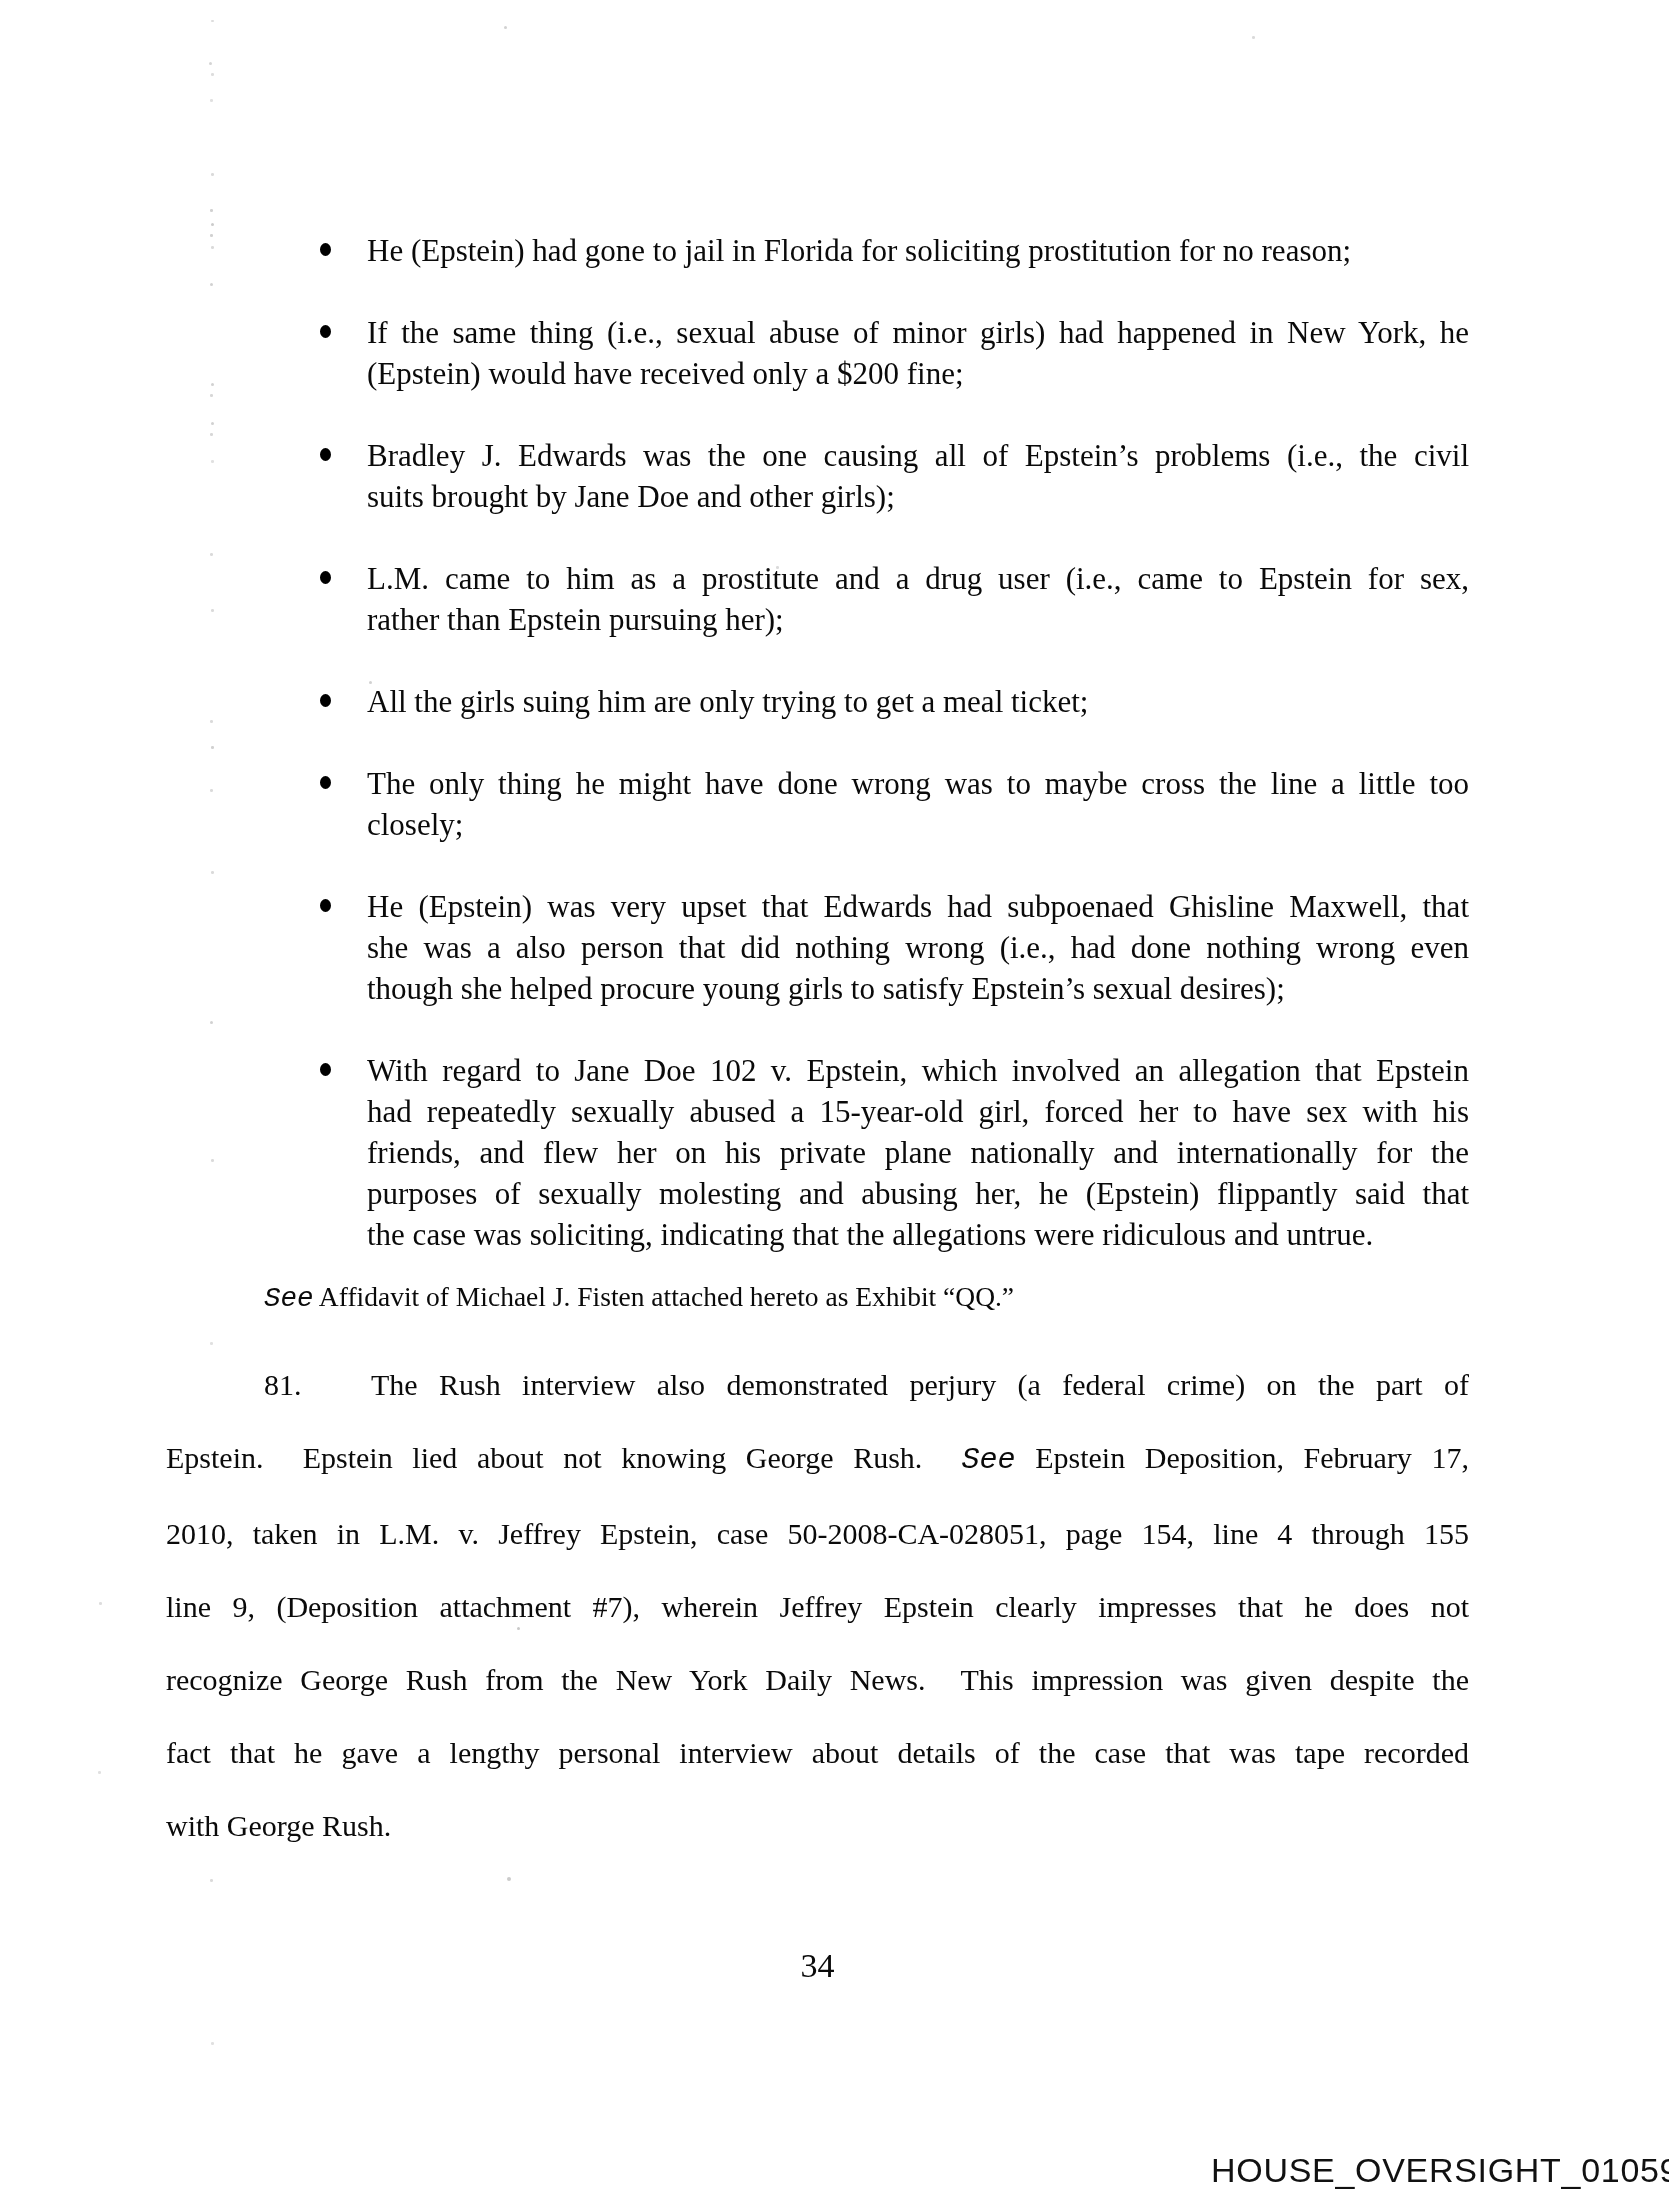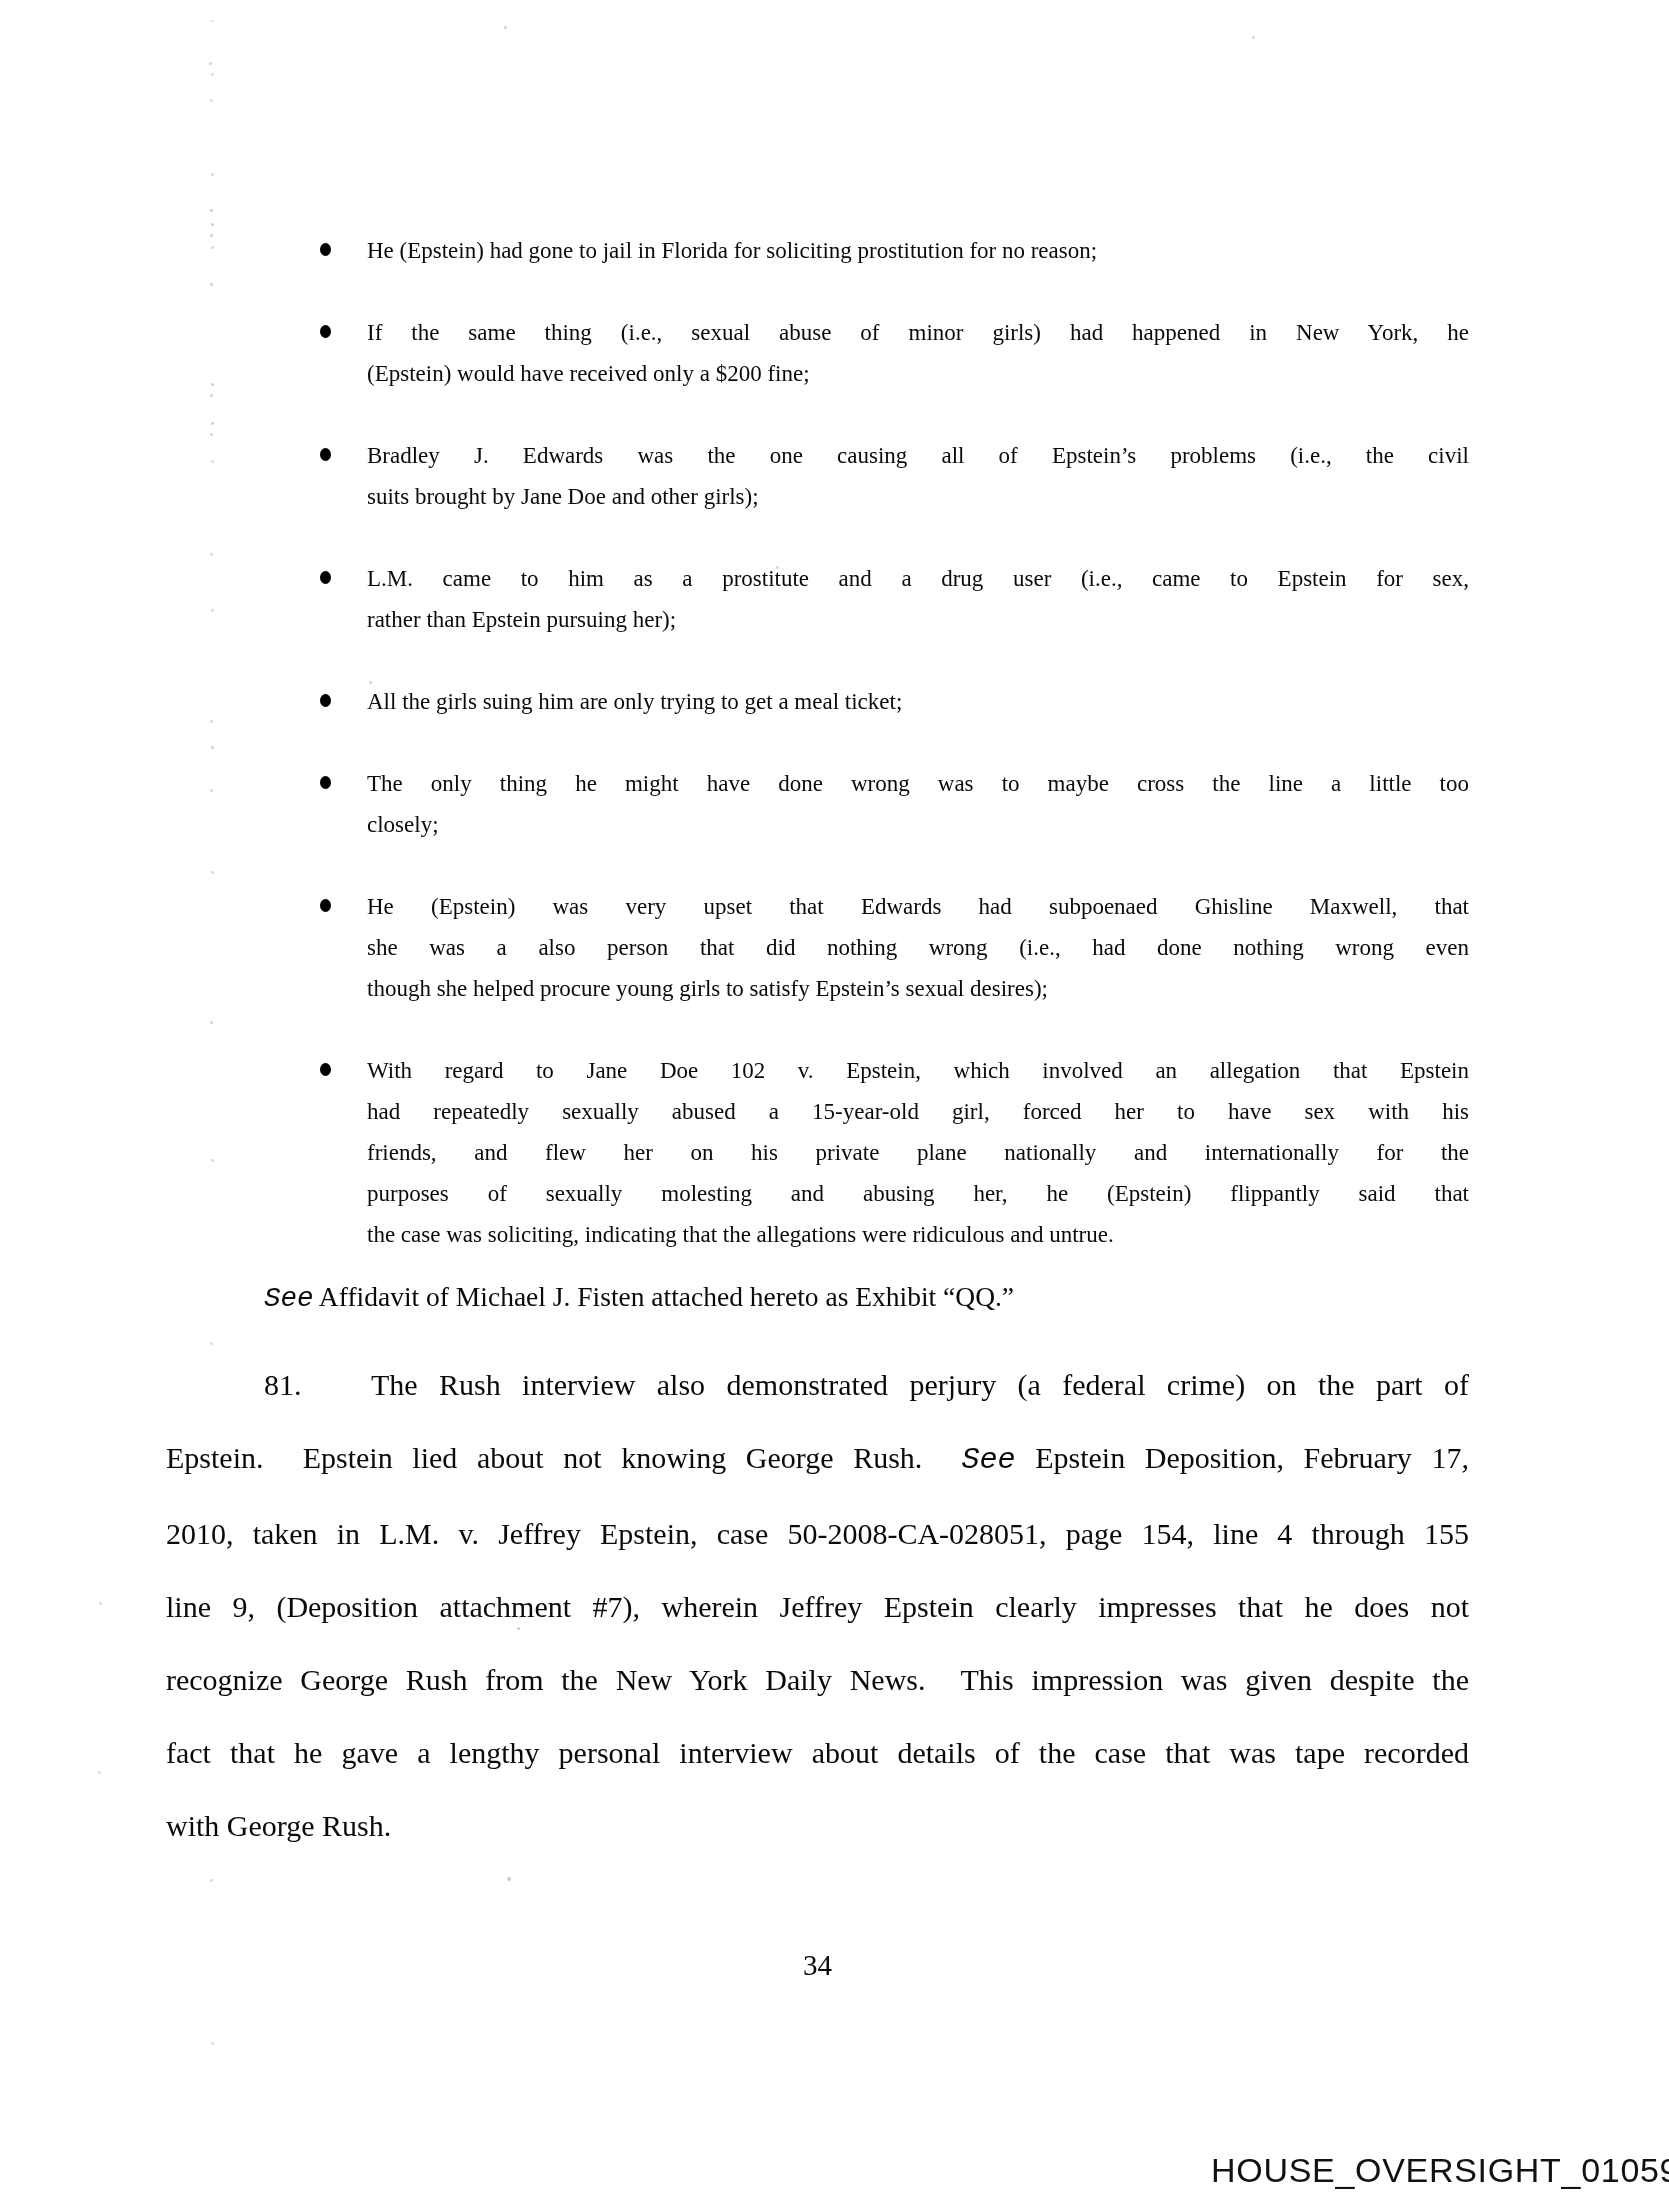--- a/index.html
+++ b/index.html
@@ -14,21 +14,21 @@
     height:2205px;
     background:#ffffff;
     color:#0a0a0a;
     overflow:hidden;
   }
   .bullet-list{
     position:absolute;
     left:367px;
     top:230px;
     width:1102px;
-    font-size:23px;
+    font-size:31px;
   }
   .bullet-item{
     position:relative;
     margin-bottom:41px;
   }
   .bullet-marker{
     position:absolute;
     left:-47px;
     top:13px;
     width:11px;
@@ -69,21 +69,21 @@
     display:inline-block;
     width:107px;
     margin-left:98px;
   }
   .page-number{
     position:absolute;
     left:166px;
     top:1945px;
     width:1303px;
     text-align:center;
-    font-size:29px;
+    font-size:34px;
     line-height:41px;
   }
   .bates-stamp{
     position:absolute;
     left:1211px;
     top:2152px;
     font-size:34px;
     line-height:37px;
     font-family:"Liberation Sans", sans-serif;
     letter-spacing:0.7px;

